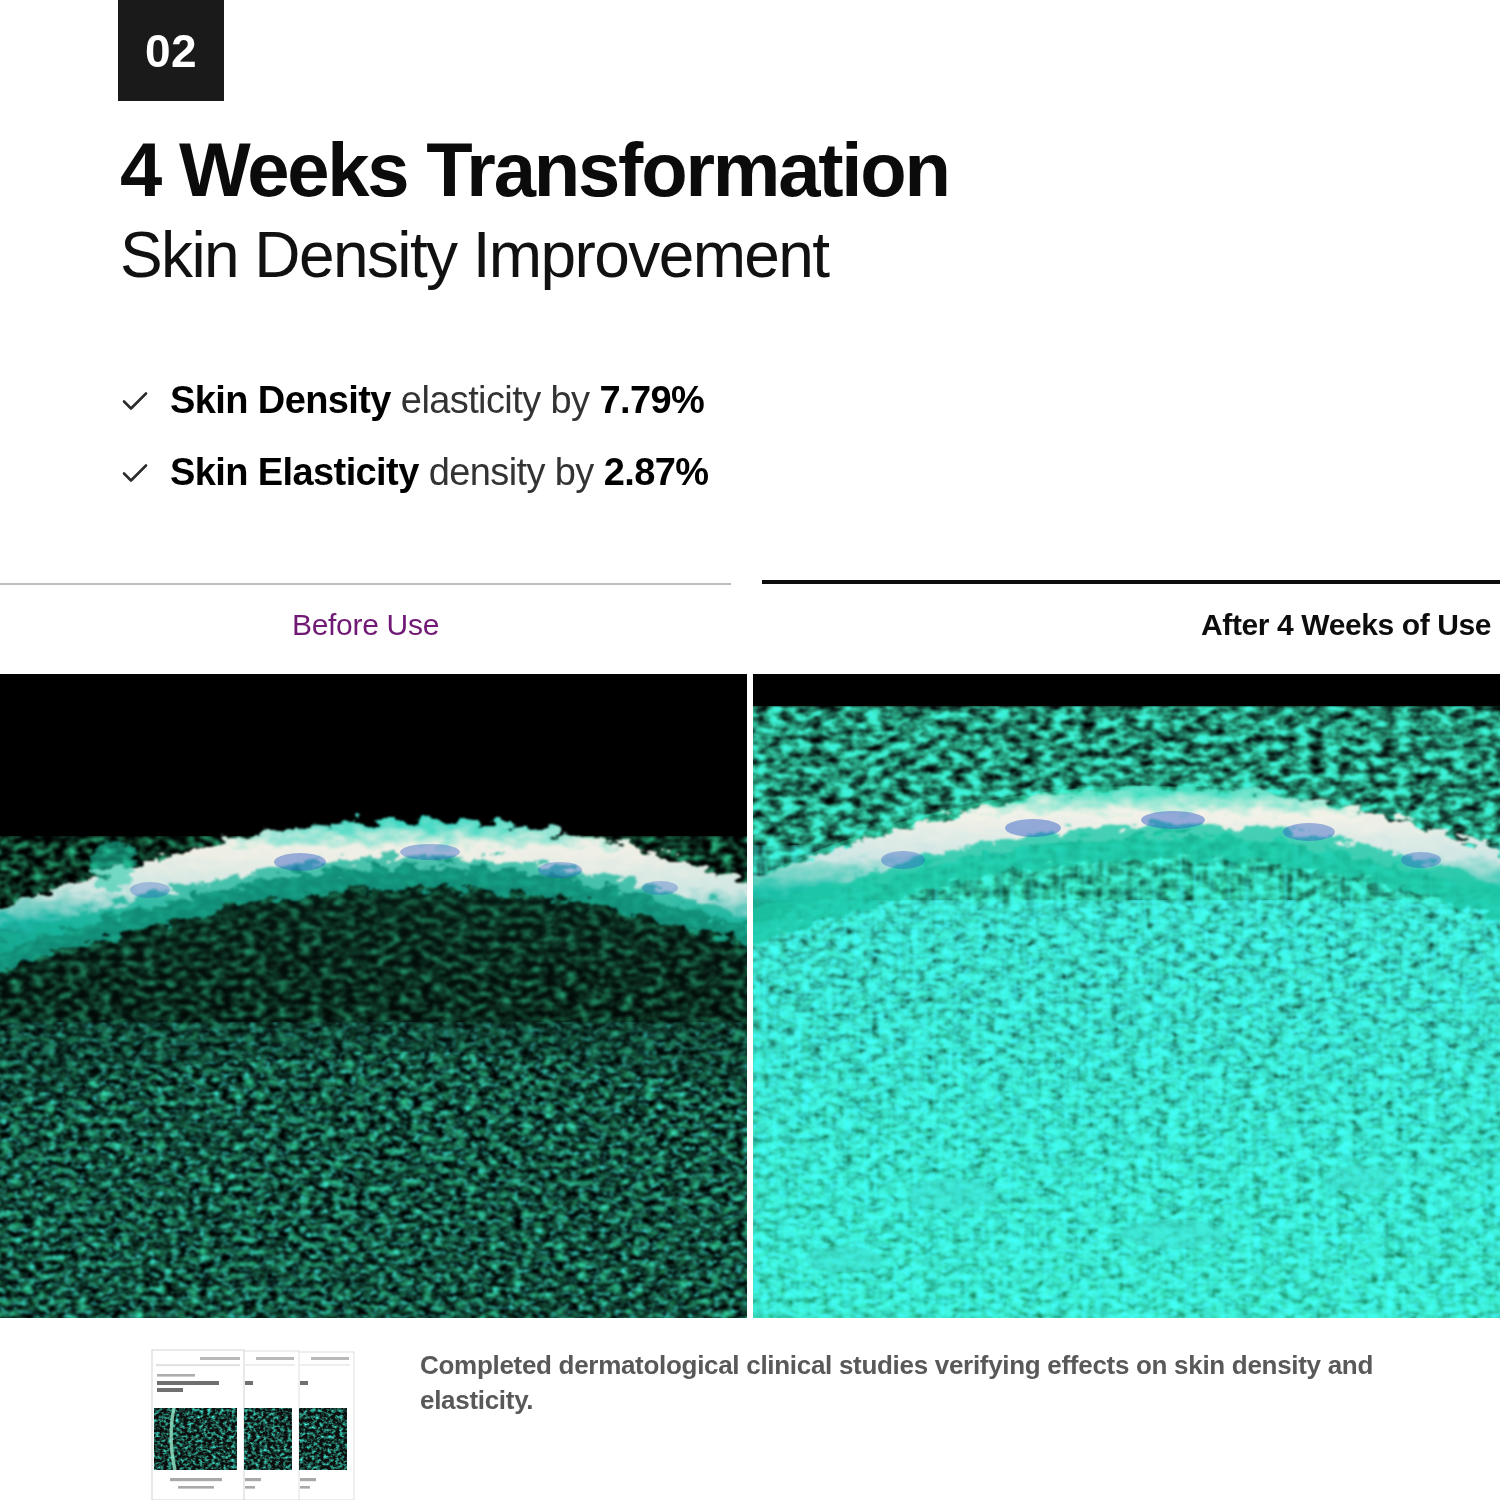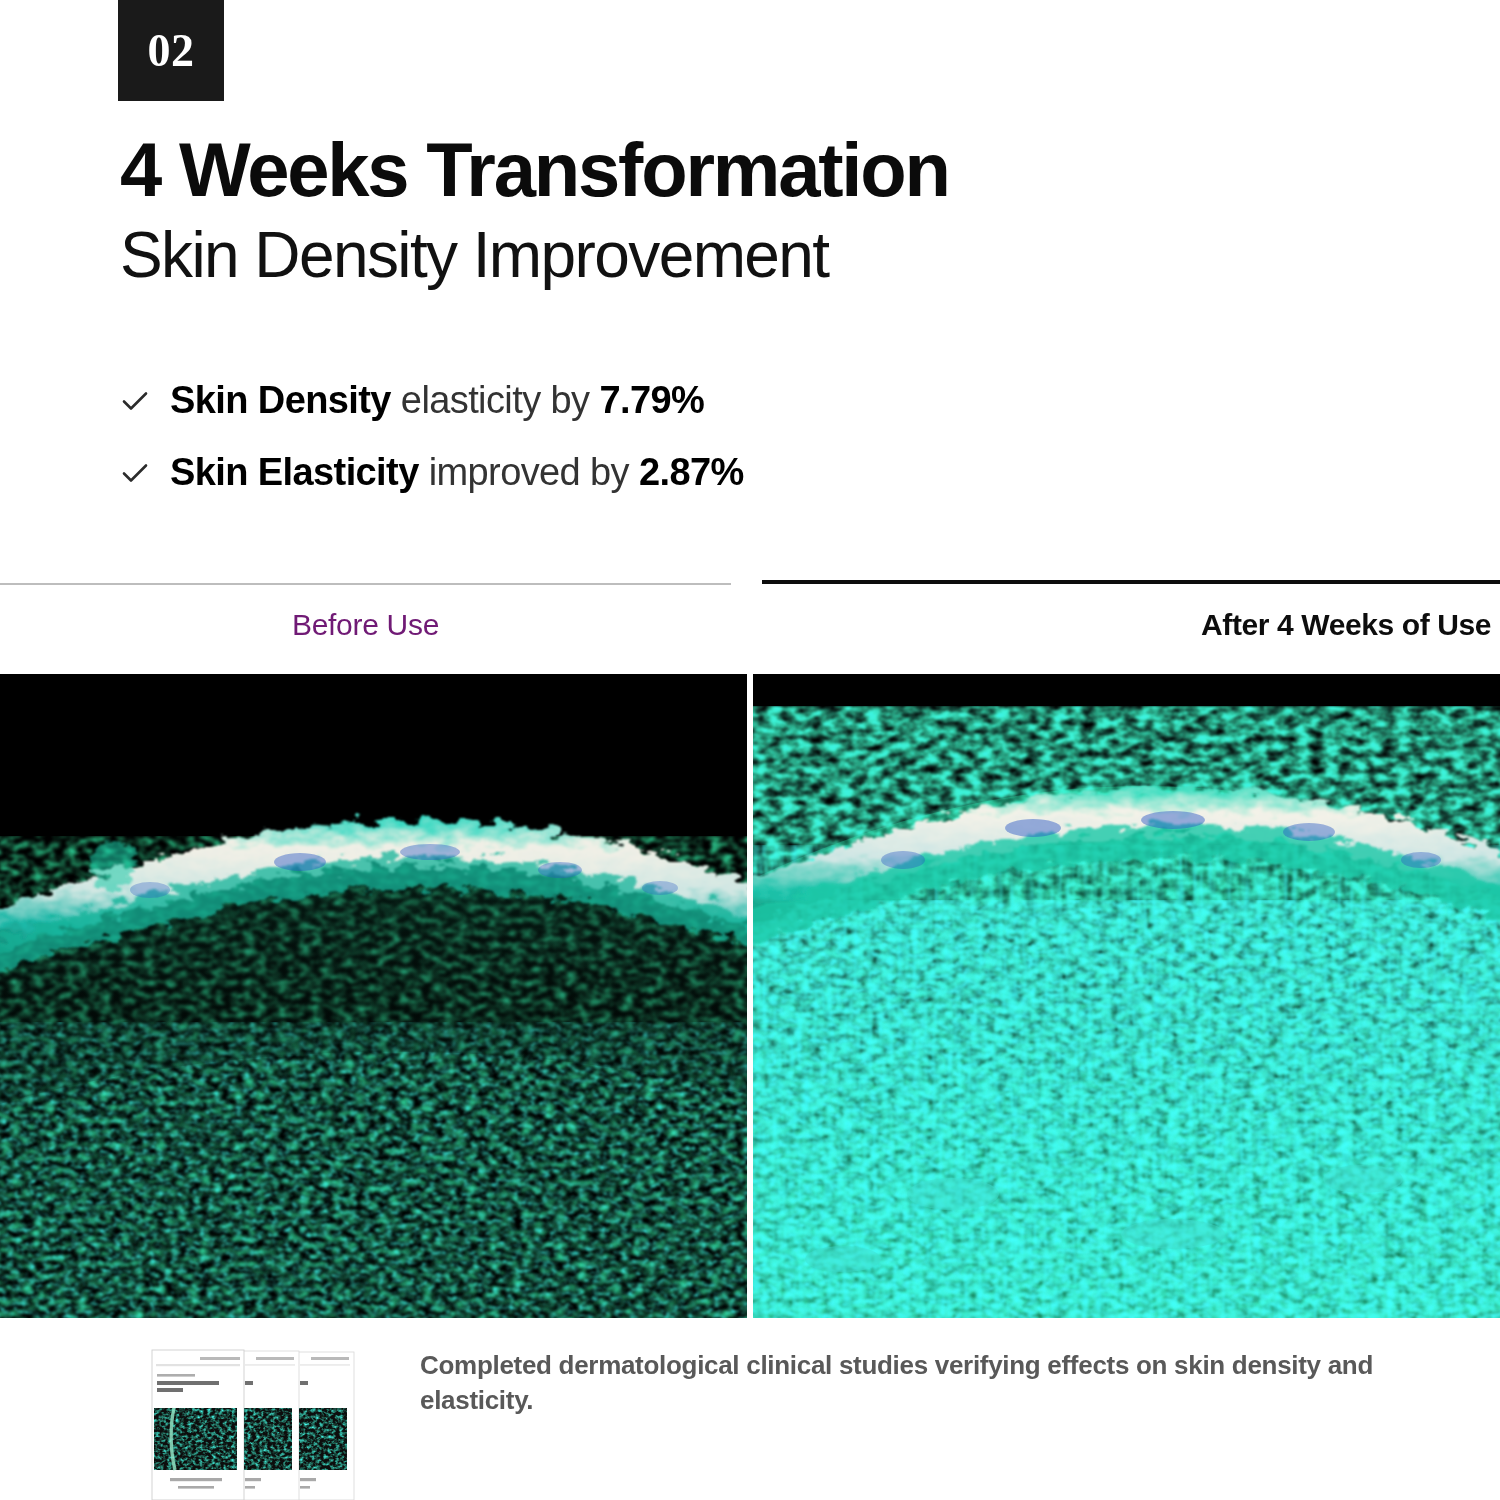--- a/index.html
+++ b/index.html
@@ -23,21 +23,21 @@
     top: 0;
     width: 106px;
     height: 101px;
     background: #1a1a1a;
     display: flex;
     align-items: center;
     justify-content: center;
   }
   .badge-num {
     color: #ffffff;
-    font-family: Liberation Serif, serif;
+    font-family: Liberation Sans, sans-serif;
     font-size: 46px;
     font-weight: 700;
     letter-spacing: 0.5px;
     line-height: 1;
   }
 
   
   .heading-block {
     position: absolute;
     left: 120px;
@@ -202,21 +202,21 @@
       <span class="strong">7.79%</span></span>
   </div>
 
   <div class="bullet">
     <span class="check">
       <svg viewBox="0 0 30 30" xmlns="http://www.w3.org/2000/svg">
         <path d="M4 15.5 L11 22.5 L26 7.5" fill="none" stroke="#2b2b2b" stroke-width="2.6" stroke-linecap="round" stroke-linejoin="round"></path>
       </svg>
     </span>
     <span class="bullet-text"><span class="strong">Skin Elasticity</span>
-      <span>improved by</span>
+      <span>density by</span>
       <span class="strong">2.87%</span></span>
   </div>
 
 </div>
 
 <div class="rule-before"></div>
 <div class="rule-after"></div>
 <div class="label-before">Before Use</div>
 <div class="label-after">After 4 Weeks of Use</div>
 

